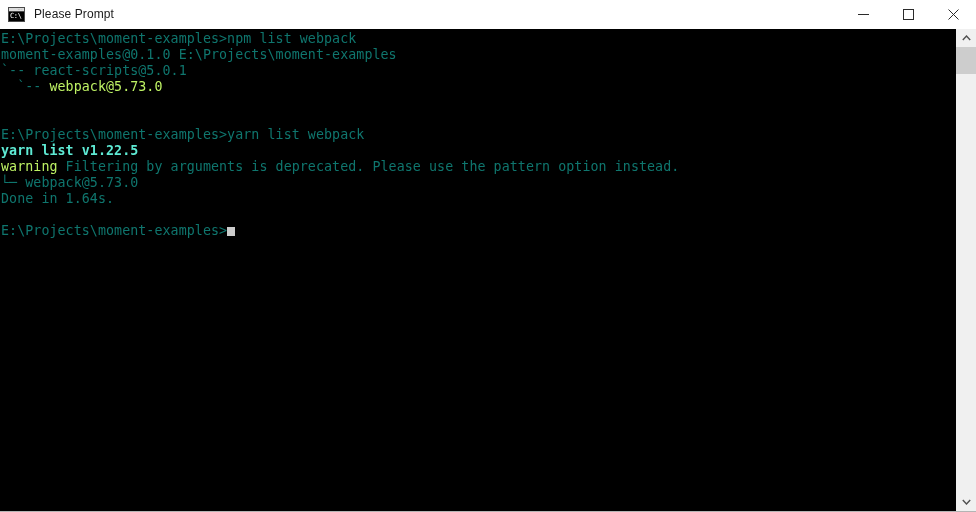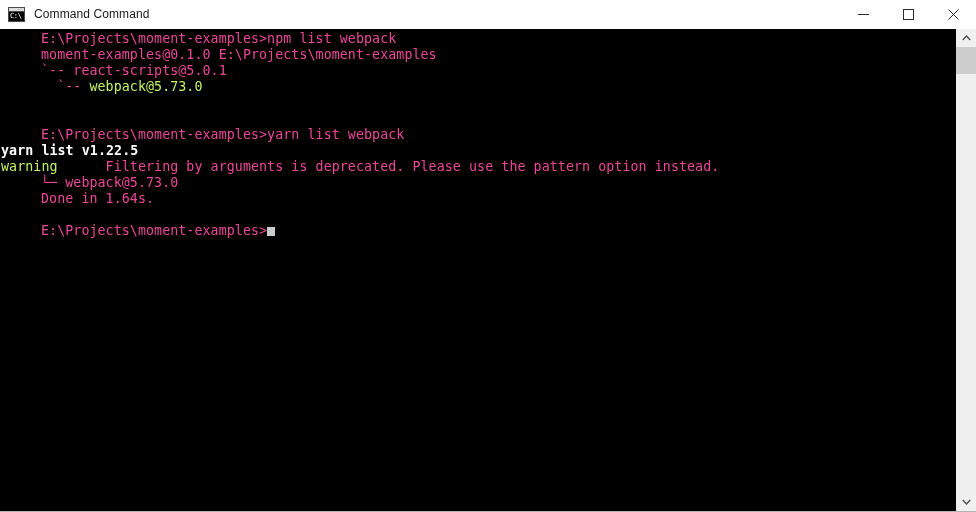--- a/index.html
+++ b/index.html
@@ -118,22 +118,22 @@
     line-height: 16px;
     letter-spacing: 0.07px;
     color: #cccccc;
     white-space: pre;
   }
   .line {
     height: 16px;
     padding-left: 1px;
     white-space: pre;
   }
-  .c-white   { color: #ec4899; padding-left: 40px; }
-  .c-bright  { color: #ffffff; font-weight: bold; text-align: center; }
+  .c-white   { color: #0f766e; }
+  .c-bright  { color: #5eead4; font-weight: bold; text-align: center; }
   .c-yellow  { color: #bef264; }
   .cursor {
     display: inline-block;
     width: 8px;
     height: 9px;
     background: #cccccc;
     vertical-align: -1px;
   }
 
   
@@ -174,21 +174,21 @@
 
 <div id="window">
 
   <div id="titlebar">
     <div id="app-icon">
       <div class="icon-titlebar">
         <span class="icon-dots">···</span>
       </div>
       <div class="icon-body">C:\</div>
     </div>
-    <div id="window-title">Command Command</div>
+    <div id="window-title">Please Prompt</div>
 
     <div id="window-controls">
       <div class="win-btn" id="btn-minimize">
         <svg width="11" height="11" viewBox="0 0 11 11">
           <line x1="0" y1="5.5" x2="11" y2="5.5" stroke="#2b2b2b" stroke-width="1"></line>
         </svg>
       </div>
       <div class="win-btn" id="btn-maximize">
         <svg width="11" height="11" viewBox="0 0 11 11">
           <rect x="0.5" y="0.5" width="10" height="10" fill="none" stroke="#2b2b2b" stroke-width="1"></rect>

